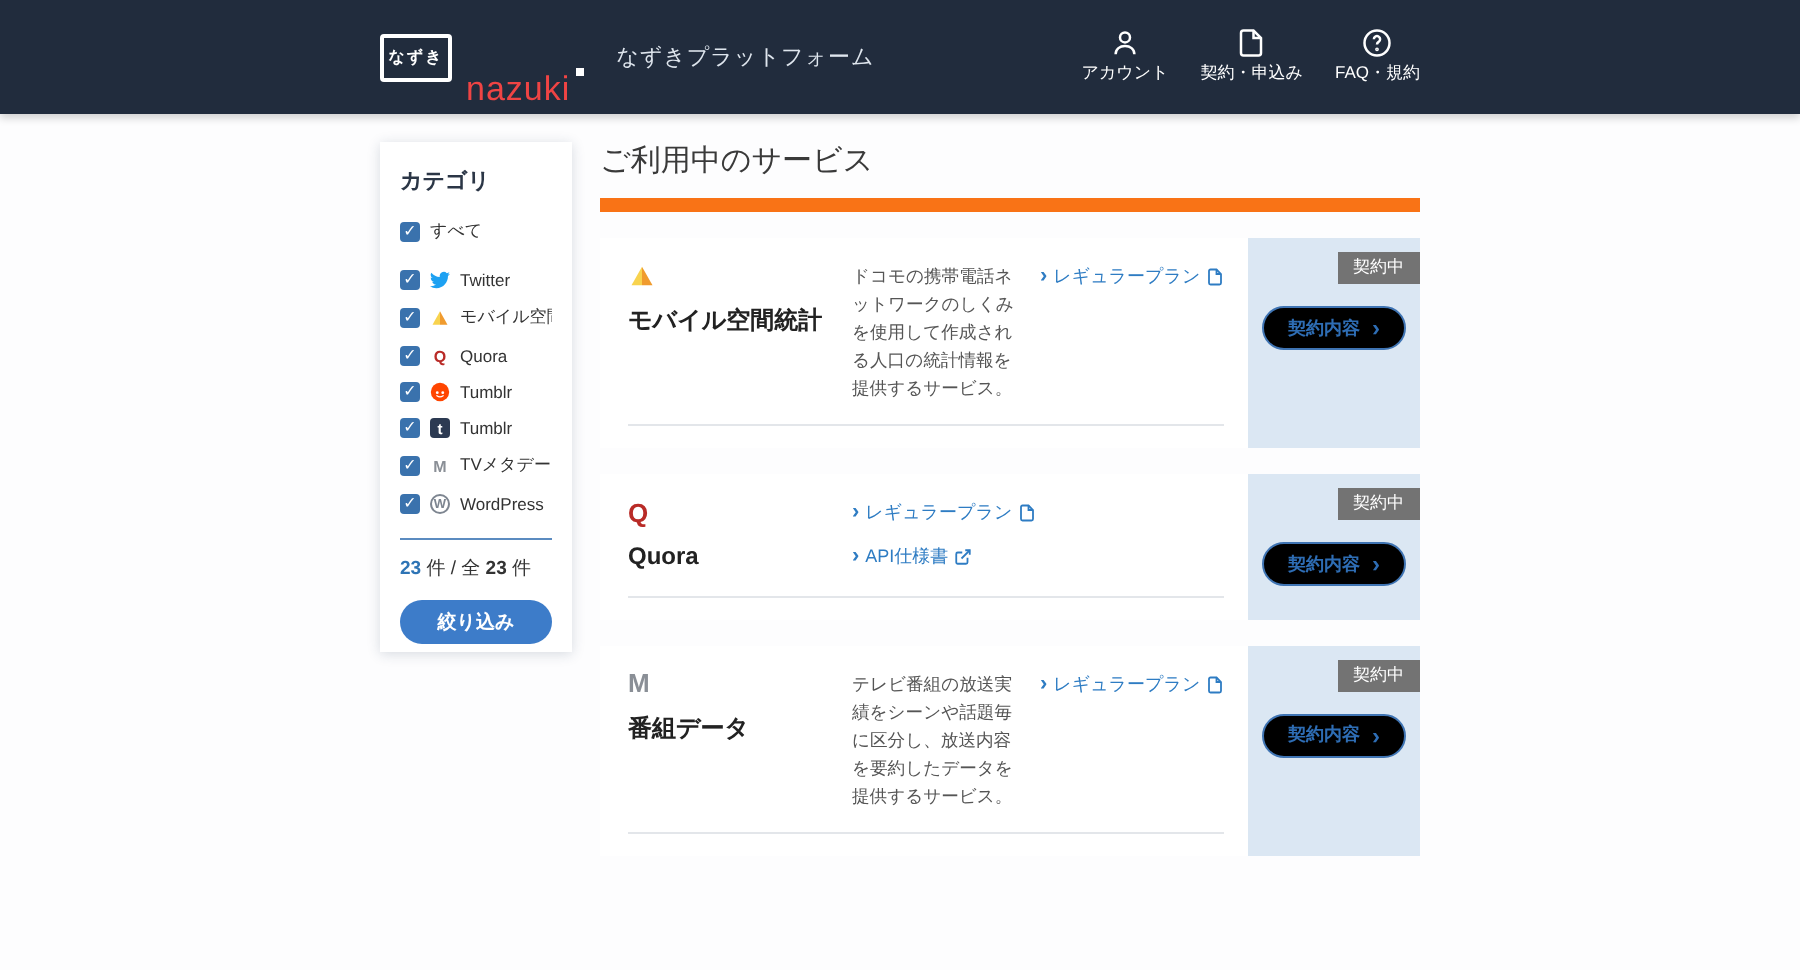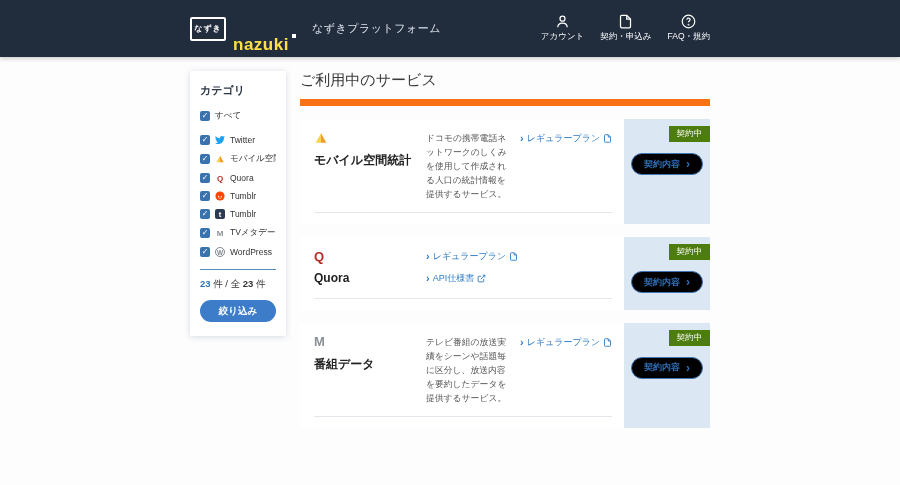--- a/index.html
+++ b/index.html
@@ -7,35 +7,35 @@
     font-family:"Liberation Sans","DejaVu Sans",sans-serif; color:#333; }
   .container { width:520px; margin:0 auto; }
 
   
   .header { height:57px; background:#212c3d; box-shadow:0 2px 4px rgba(0,0,0,.18); }
   .header .container { display:flex; align-items:center; height:100%; }
   .logo { display:flex; align-items:center; gap:7px; cursor:pointer; }
   .logo-mark { width:36px; height:24px; border:2px solid #fff; border-radius:2px;
     display:flex; align-items:center; justify-content:center; color:#fff; font-size:8px;
     font-weight:bold; letter-spacing:1px; }
-  .logo-text { color:#fde047; font-size:17px; font-weight:bold; letter-spacing:.5px; position:relative;margin-top:32px; }
+  .logo-text { color:#ef4444; font-size:17px; font-weight:normal; letter-spacing:.5px; position:relative;margin-top:32px; }
   .logo-text::after { content:""; position:absolute; top:-1px; right:-7px; width:4px; height:4px; background:#fff; }
   .logo-sub { color:#dfe6ee; font-size:11px; margin-left:16px; letter-spacing:.5px; }
   .hnav { margin-left:auto; display:flex; gap:16px; }
   .hnav-item { display:flex; flex-direction:column; align-items:center; gap:2px; cursor:pointer; }
   .hnav-item svg { width:15px; height:15px; }
   .hnav-item span { color:#fff; font-size:8.5px; white-space:nowrap; }
 
   
   .page { display:flex; gap:14px; padding-top:14px; }
   .sidebar { width:96px; flex:none; }
   .main { flex:1; min-width:0; }
 
   
-  .side-card { background:#fff; box-shadow:0 1px 6px rgba(40,60,90,.18); padding:12px 10px 14px; }
+  .side-card { background:#fff; box-shadow:0 1px 6px rgba(40,60,90,.18); padding:12px 10px 4px; }
   .side-title { font-size:11px; font-weight:bold; color:#2b3646; margin-bottom:12px; }
   .cat-row { display:flex; align-items:center; gap:5px; margin-bottom:8px; cursor:pointer; }
   .cat-row.all { margin-bottom:13px; }
   .checkbox { width:10px; height:10px; background:#3a72ad; border-radius:2px; flex:none;
     color:#fff; font-size:8px; line-height:10px; text-align:center; }
   .cat-ic { width:10px; height:10px; flex:none; display:flex; align-items:center; justify-content:center;
     font-size:8px; font-weight:bold; }
   .cat-ic svg { width:10px; height:10px; }
   .cat-label { font-size:8.5px; color:#333; white-space:nowrap; overflow:hidden; }
   .side-div { border-top:1px solid #5b8bc0; margin:12px 0 8px; }
@@ -61,21 +61,21 @@
   .tag { display:inline-block; margin-top:7px; border:1px solid #bfbfbf; border-radius:2px;
     color:#666; font-size:7.5px; padding:1px 4px; }
   .card-links { width:104px; flex:none; display:flex; flex-direction:column; gap:9px; padding-top:1px; }
   .link { display:flex; align-items:center; gap:3px; color:#2e7cc3; font-size:9px;
     text-decoration:none; cursor:pointer; white-space:nowrap; }
   .link .chev { font-size:11px; line-height:1; font-weight:bold; }
   .link svg { width:9px; height:9px; flex:none; }
   .card-panel { width:86px; flex:none; background:#dbe7f3; display:flex; flex-direction:column;
     align-items:center; }
   .badge { align-self:flex-end; margin-top:7px; font-size:8.5px; padding:2px 8px; white-space:nowrap; }
-  .badge.dark { background:#4d7c0f; color:#fff; }
+  .badge.dark { background:#737373; color:#fff; }
   .pill { margin-top:11px; width:72px; height:22px; background:#000000; border:1px solid #3f74b3;
     border-radius:12px; color:#2e6db4; font-size:9px; font-weight:bold; cursor:pointer;
     display:flex; align-items:center; justify-content:center; gap:6px; font-family:inherit; }
   .pill .chev { font-size:12px; font-weight:bold; line-height:1; }
 
   .q-red { color:#b92b27; }
   .m-gray { color:#8a8f96; }
   .w-gray { color:#7d8590; border:1px solid #7d8590; border-radius:50%; width:10px; height:10px;
     display:flex; align-items:center; justify-content:center; font-size:6.5px; }
   .tmb { background:#2c3a52; color:#fff; width:10px; height:10px; border-radius:2px;

